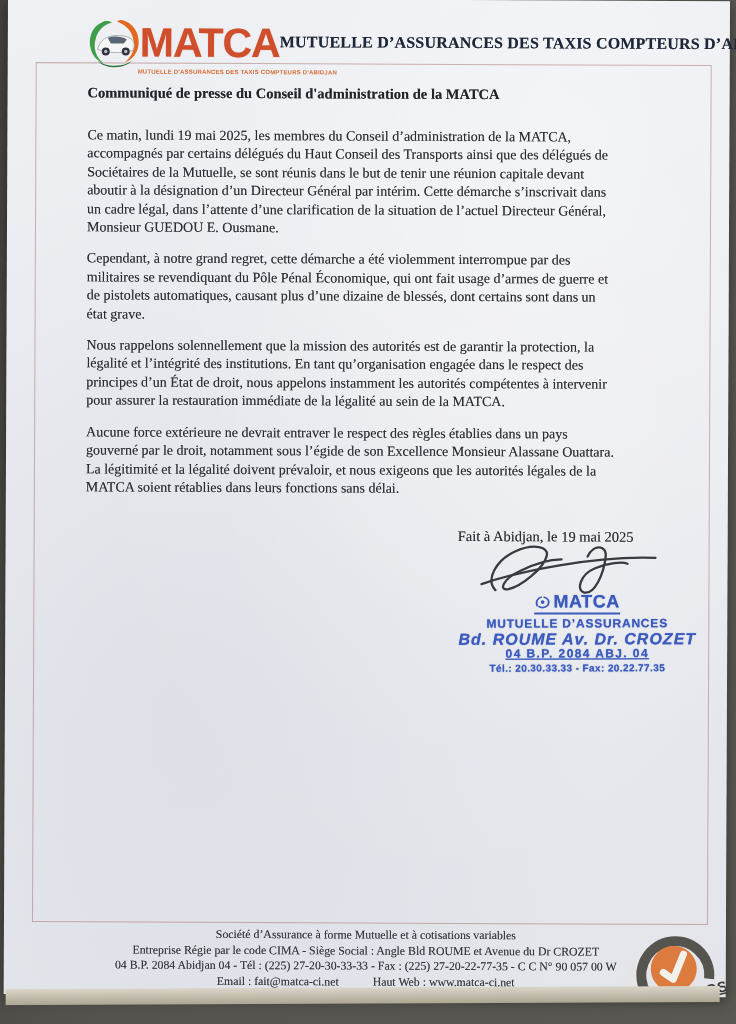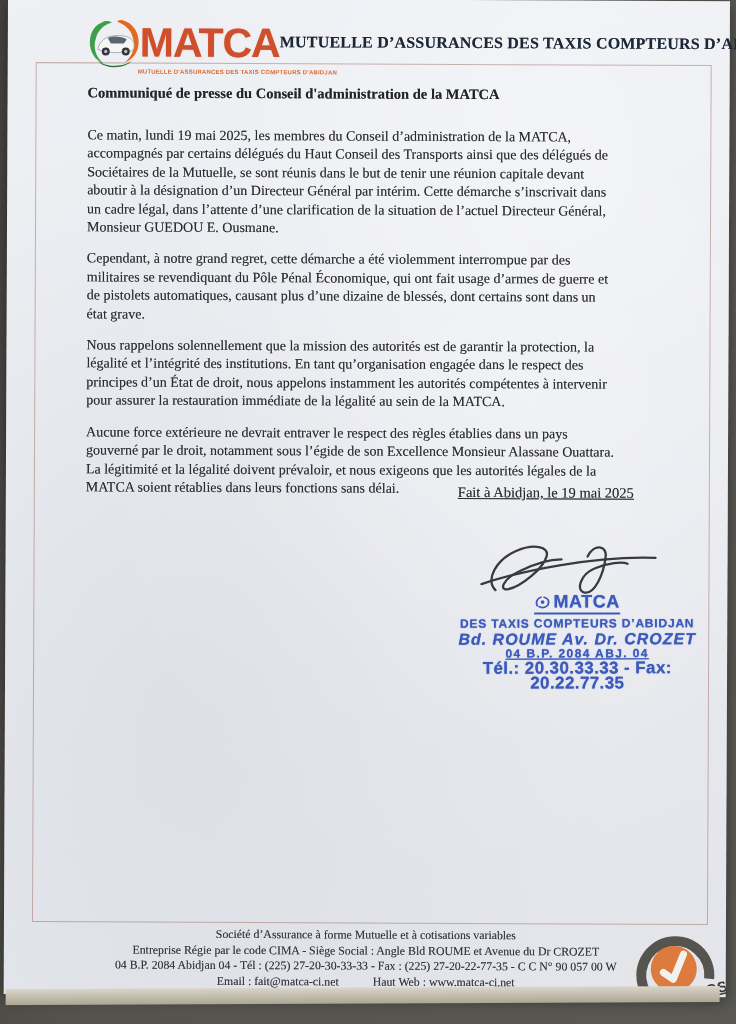--- a/index.html
+++ b/index.html
@@ -52,41 +52,41 @@
     font-weight:bold;font-size:14.5px;color:#23242a;
     text-shadow:0 0 .5px rgba(35,36,42,.55);white-space:nowrap;
   }
   .body-text{
     position:absolute;left:80px;top:128px;width:600px;
     font-size:14px;color:#2b2c31;text-shadow:0 0 .5px rgba(43,44,49,.5);
   }
   .para{margin:0 0 13px 0;}
   .tline{line-height:18.4px;white-space:nowrap;}
   .dateline{
-    position:absolute;left:452px;top:484px;font-size:14.5px;color:#2b2c31;
-    text-shadow:0 0 .5px rgba(43,44,49,.5);white-space:nowrap;text-decoration:underline;
+    position:absolute;left:452px;top:528px;font-size:14.5px;color:#2b2c31;
+    text-shadow:0 0 .5px rgba(43,44,49,.5);white-space:nowrap;
   }
   
   .signature{position:absolute;left:470px;top:534px;width:195px;height:70px;}
   .stamp{
     position:absolute;left:452px;top:592px;width:240px;text-align:center;
     font-family:"Liberation Sans",sans-serif;font-weight:bold;color:#2e50b8;
     text-shadow:0 0 1.1px rgba(46,80,184,.85);opacity:.93;
     transform:rotate(-.4deg);
   }
   .stamp-brand{
     display:inline-flex;align-items:center;gap:2px;
     font-size:18px;letter-spacing:.5px;line-height:19px;
     border-bottom:2px solid #2e50b8;padding-bottom:1px;margin-bottom:2px;
   }
   .stamp-glyph{width:17px;height:15px;}
   .stamp-l1,.stamp-l2{font-size:12px;letter-spacing:.8px;line-height:15px;}
   .stamp-l3{font-size:16px;font-style:italic;letter-spacing:1px;line-height:15px;}
   .stamp-l4{font-size:12px;letter-spacing:1.4px;line-height:14px;text-decoration:underline;}
-  .stamp-l5{font-size:17px;letter-spacing:.4px;line-height:15px;}
+  .stamp-l5{font-size:10px;letter-spacing:.4px;line-height:15px;}
   
   .footer{
     position:absolute;left:42px;top:928px;width:640px;text-align:center;
     font-size:11.8px;color:#33343a;text-shadow:0 0 .5px rgba(51,52,58,.5);
   }
   .footer div{line-height:15.6px;white-space:nowrap;}
   .footer .gap{display:inline-block;width:34px;}
   .seal{position:absolute;left:624px;top:922px;width:92px;height:92px;transform:rotate(-14deg);}
 </style>
 </head>
@@ -162,21 +162,21 @@
       <svg class="stamp-glyph" viewBox="0 0 20 16">
         <g fill="none" stroke="#2e50b8" stroke-width="2">
           <path d="M4,13 C1,8 4,3 9,2"></path>
           <path d="M11,2 C16,3 19,7 16,12"></path>
           <path d="M5,13 C9,15.5 12,15.5 16,12"></path>
         </g>
         <circle cx="10" cy="8" r="2.2" fill="#2e50b8"></circle>
       </svg>
       <span>MATCA</span>
     </span>
-    <div class="stamp-l2">DES TAXIS COMPTEURS D’ABIDJAN</div>
+    <div class="stamp-l1">MUTUELLE D’ASSURANCES</div>
     <div class="stamp-l3">Bd. ROUME Av. Dr. CROZET</div>
     <div class="stamp-l4">04 B.P. 2084 ABJ. 04</div>
     <div class="stamp-l5">Tél.: 20.30.33.33 - Fax: 20.22.77.35</div>
   </div>
 
   <div class="footer">
     <div>Société d’Assurance à forme Mutuelle et à cotisations variables</div>
     <div>Entreprise Régie par le code CIMA - Siège Social : Angle Bld ROUME et Avenue du Dr CROZET</div>
     <div>04 B.P. 2084 Abidjan 04 - Tél : (225) 27-20-30-33-33 - Fax : (225) 27-20-22-77-35 - C C N° 90 057 00 W</div>
     <div><span>Email : fait@matca-ci.net</span><span class="gap"></span><span>Haut Web : www.matca-ci.net</span></div>

